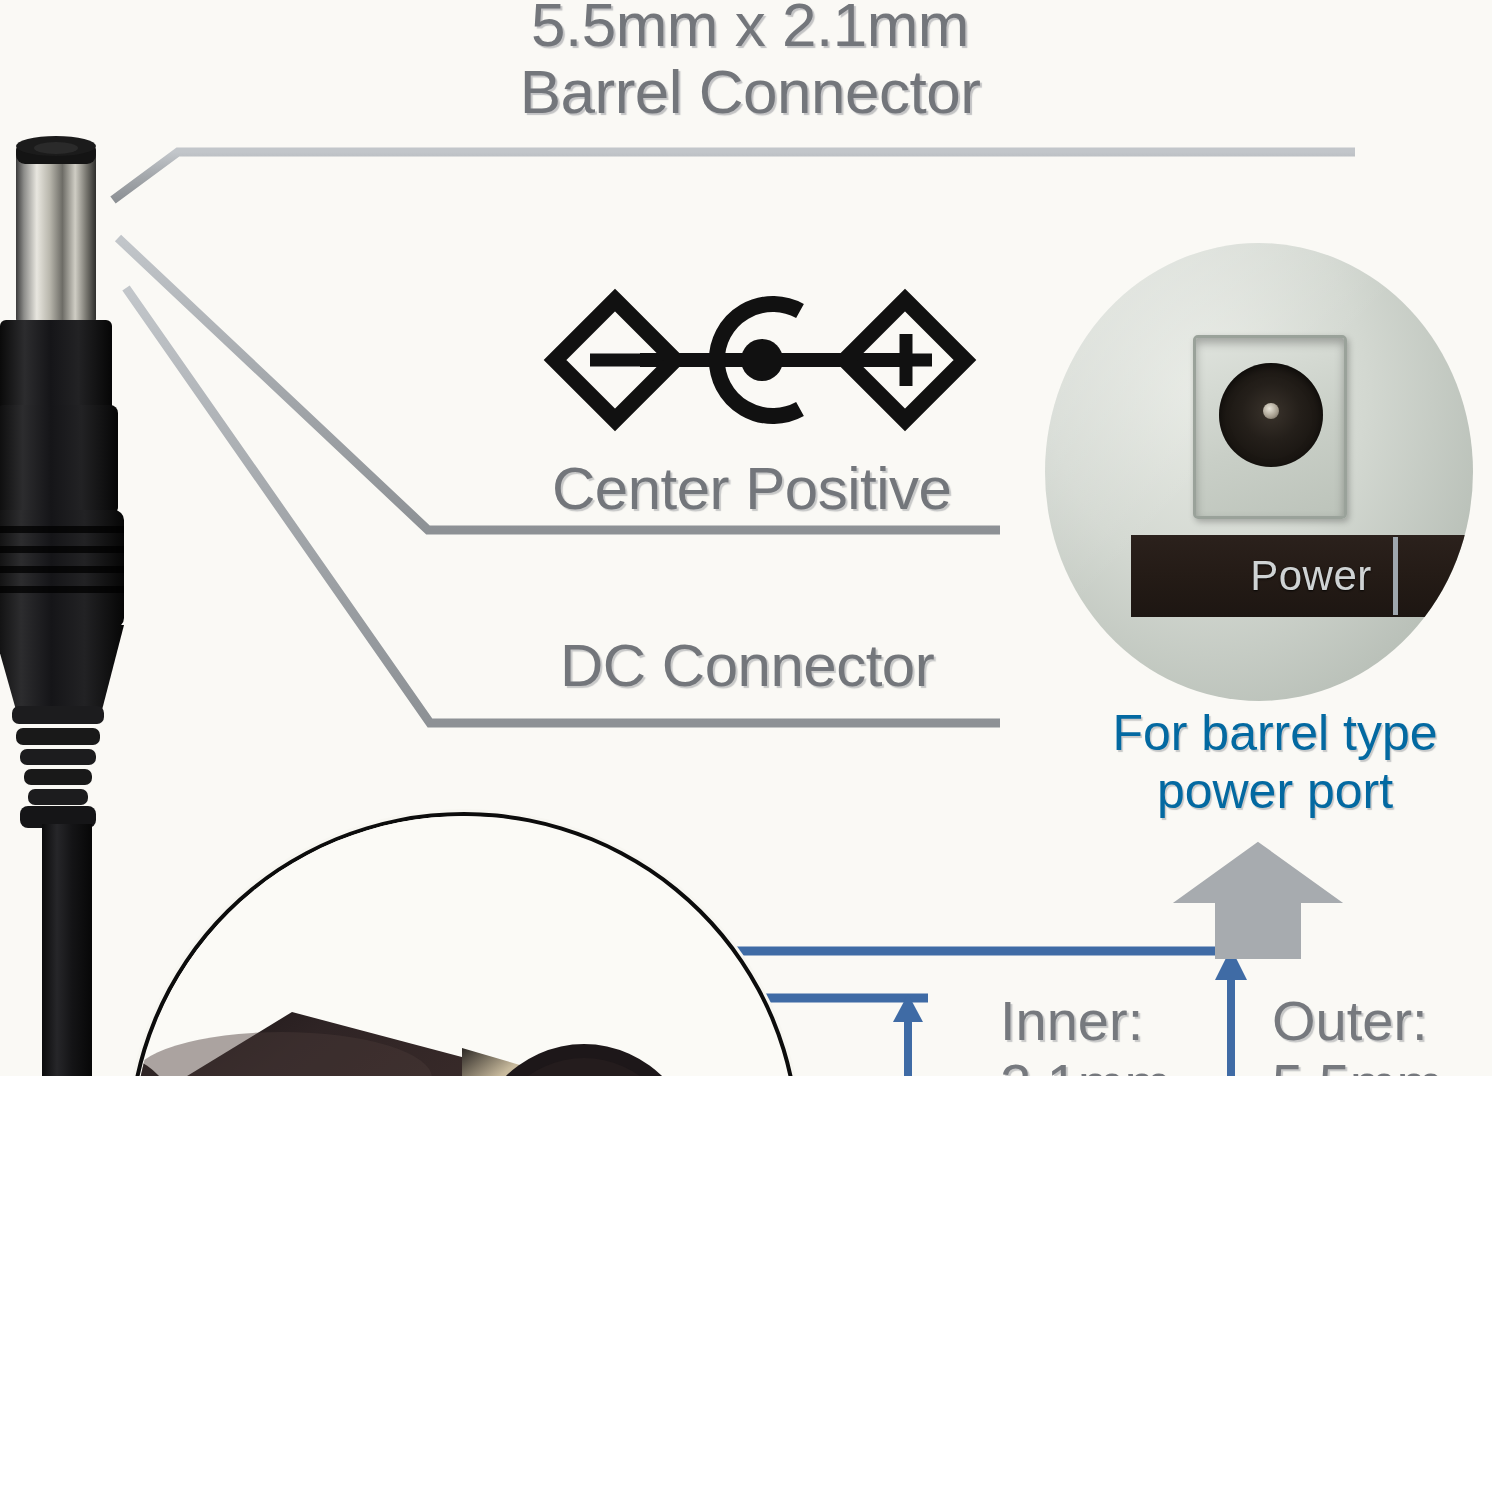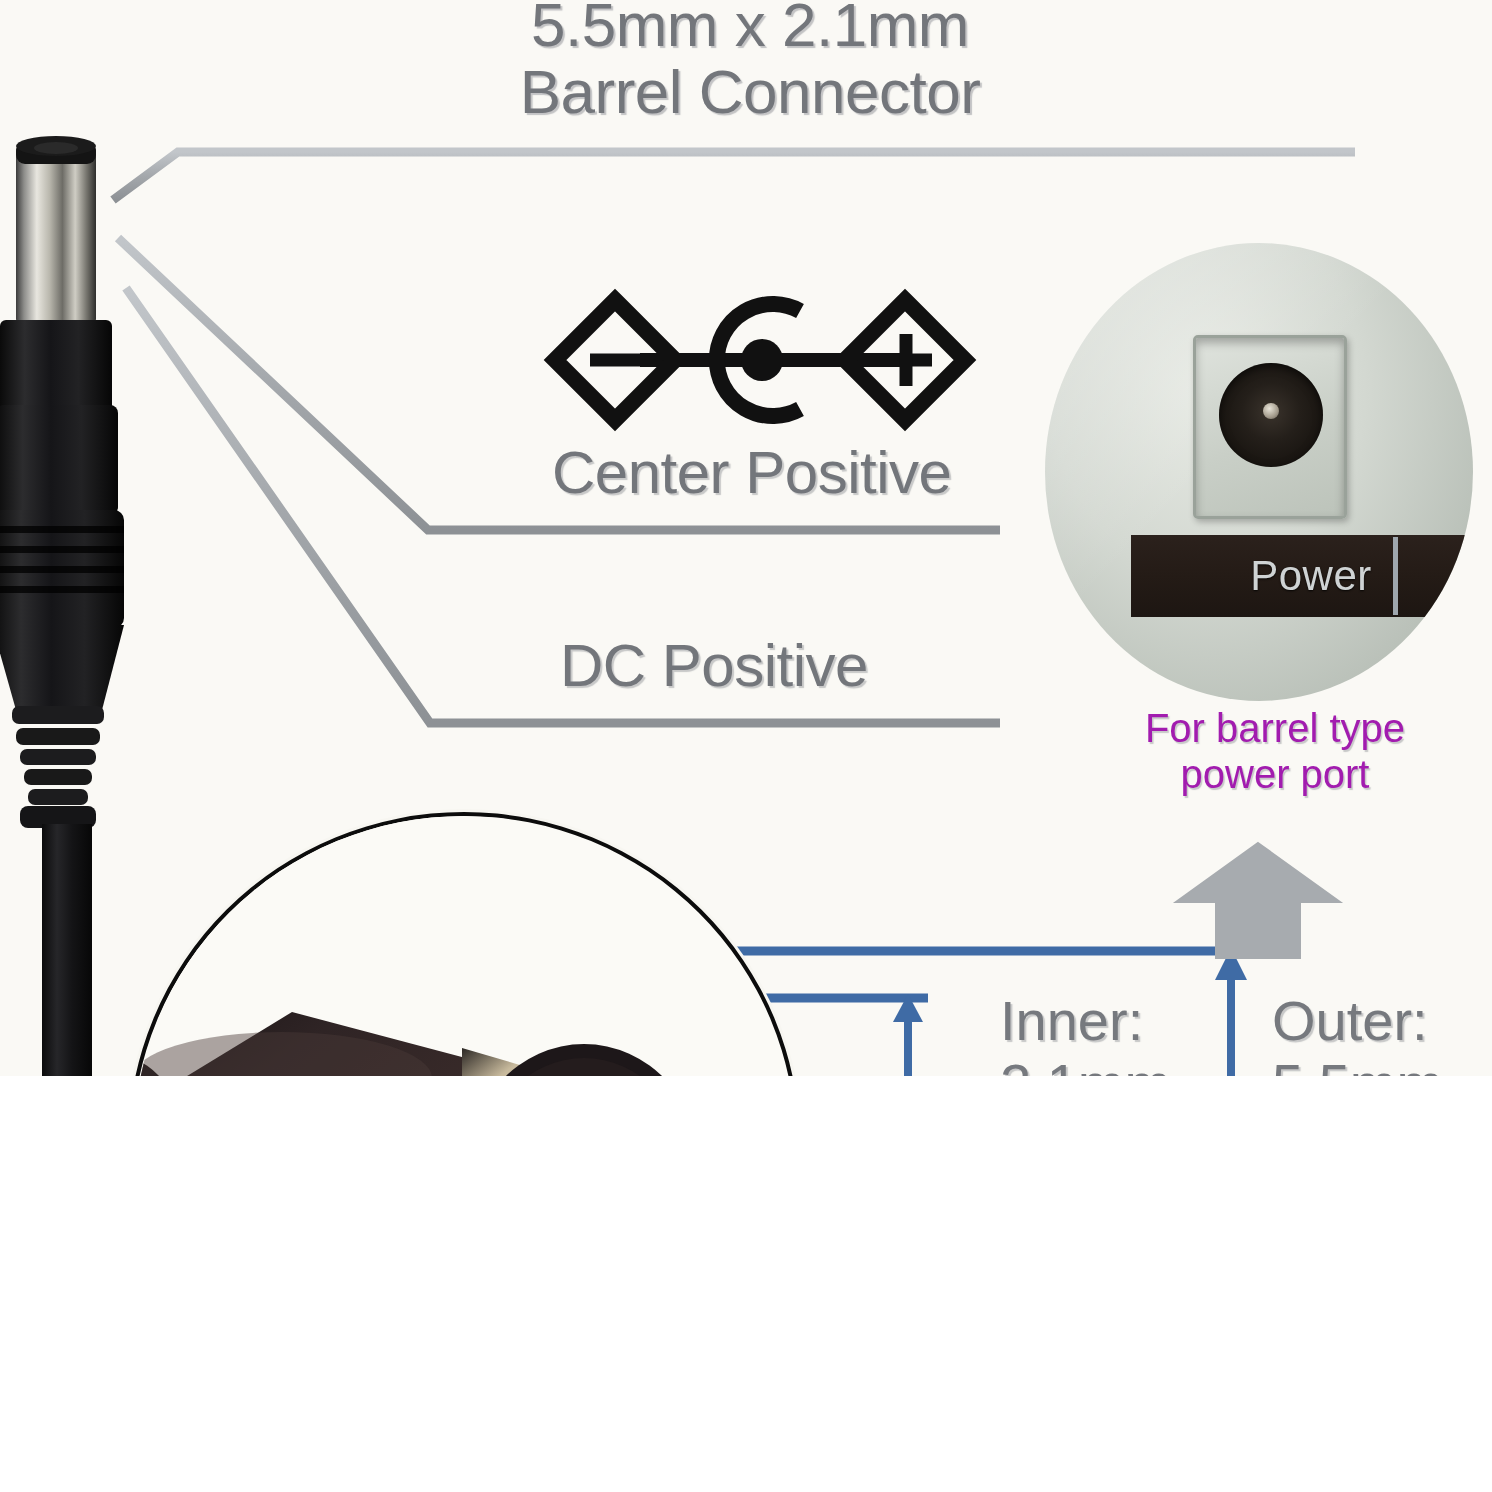--- a/index.html
+++ b/index.html
@@ -36,23 +36,23 @@
     line-height: 1.1;
     font-weight: 400;
     color: #73767b;
     letter-spacing: -0.5px;
     text-shadow: 2px 2px 1px rgba(150,152,156,0.5);
     white-space: nowrap;
   }
   .caption {
     position: absolute;
     text-align: center;
-    font-size: 40px;
+    font-size: 50px;
     line-height: 1.15;
-    color: #a21caf;
+    color: #0369a1;
     text-shadow: 1.5px 1.5px 1px rgba(150,152,156,0.5);
     white-space: pre-line;
   }
   .dim-label {
     position: absolute;
     font-size: 56px;
     line-height: 1.12;
     color: #76797e;
     text-shadow: 2px 2px 1px rgba(150,152,156,0.5);
     white-space: pre-line;
@@ -184,23 +184,23 @@
 
     <polygon points="905,300 965,360 905,420 845,360" fill="none" stroke="#111111" stroke-width="16" stroke-linejoin="miter"></polygon>
     <line x1="880" y1="360" x2="932" y2="360" stroke="#111111" stroke-width="13"></line>
     <line x1="906" y1="334" x2="906" y2="386" stroke="#111111" stroke-width="13"></line>
 
     <path d="M 800 311 A 56 56 0 1 0 800 409" fill="none" stroke="#111111" stroke-width="16" stroke-linecap="butt"></path>
 
     <circle cx="762" cy="360" r="21" fill="#111111"></circle>
   </svg>
 
-  <div class="label" style="left:552px; top:440px;">Center Positive</div>
-
-  <div class="label" style="left:560px; top:633px;">DC Positive</div>
+  <div class="label" style="left:552px; top:456px;">Center Positive</div>
+
+  <div class="label" style="left:560px; top:633px;">DC Connector</div>
 
   <div class="plug-wrap" style="left:-10px; top:130px; width:180px; height:1362px;">
     <svg width="180" height="1362" viewBox="0 0 180 1362">
       <defs>
         <linearGradient id="chrome" x1="0" y1="0" x2="1" y2="0">
           <stop offset="0%" stop-color="#3b3b3b"></stop>
           <stop offset="10%" stop-color="#8d8d8a"></stop>
           <stop offset="26%" stop-color="#e8e6df"></stop>
           <stop offset="42%" stop-color="#b9b7ad"></stop>
           <stop offset="58%" stop-color="#6d6c66"></stop>

